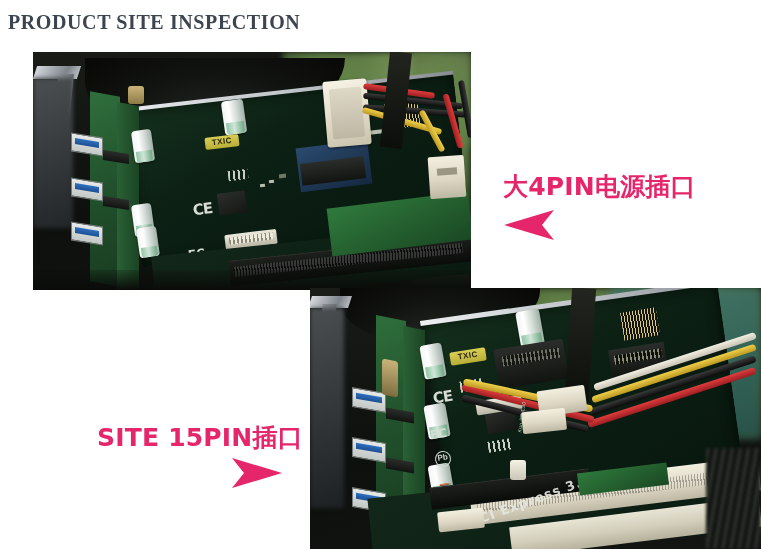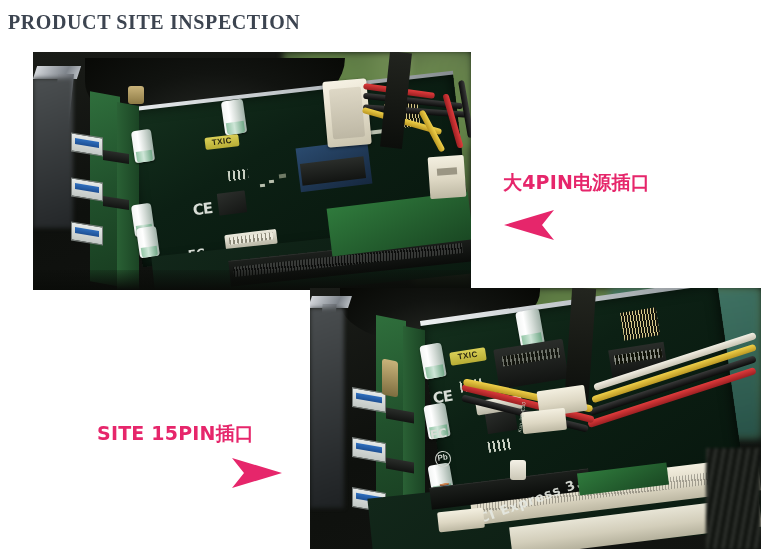--- a/index.html
+++ b/index.html
@@ -177,21 +177,21 @@
     background: repeating-linear-gradient(90deg,#d8c98a 0px,#d8c98a 1px,#15170f 1px,#15170f 3px);
   }
   .pcislot-teeth {
     background: repeating-linear-gradient(90deg,rgba(0,0,0,.55) 0px,rgba(0,0,0,.55) 1.2px,rgba(255,255,255,.18) 1.2px,rgba(255,255,255,.18) 3px);
   }
 
   
   .annot-text {
     position: absolute;
     font-family: "DejaVu Sans", "Liberation Sans", sans-serif;
-    font-size: 19px;
+    font-size: 25px;
     font-weight: 700;
     color: #e6266b;
     white-space: nowrap;
     letter-spacing: .2px;
   }
   #annot-4pin-text { left: 503px; top: 170px; }
   #annot-sata-text { left: 97px;  top: 421px; }
 
   .arrow { position: absolute; }
   #annot-4pin-arrow { left: 502px; top: 210px; }

